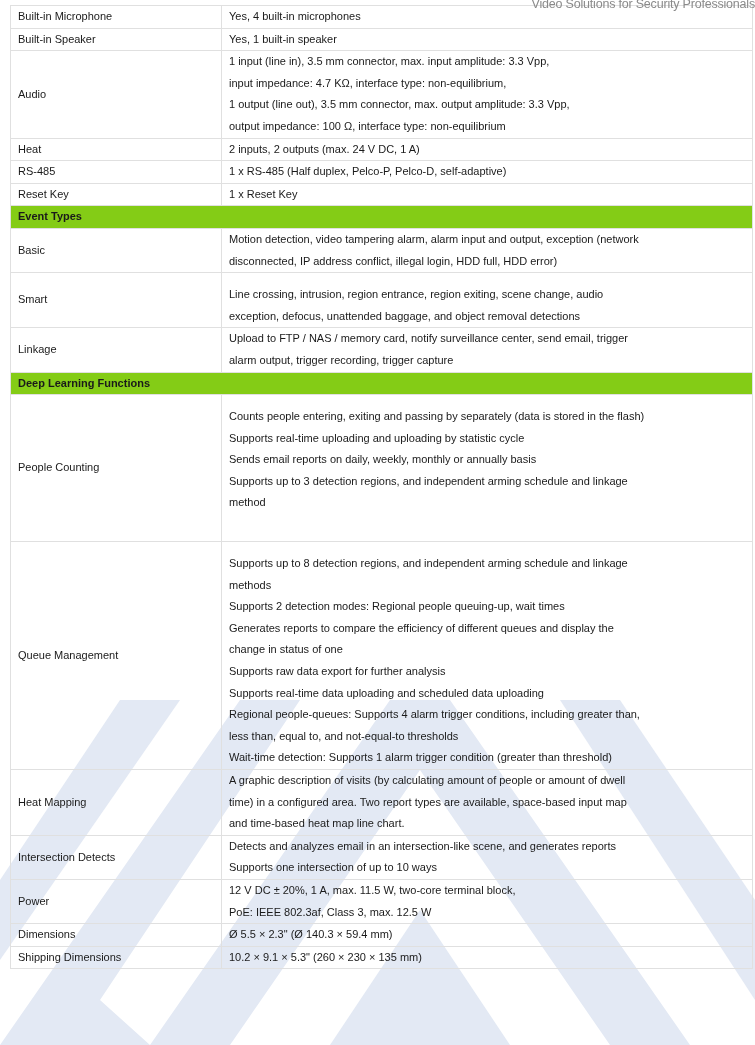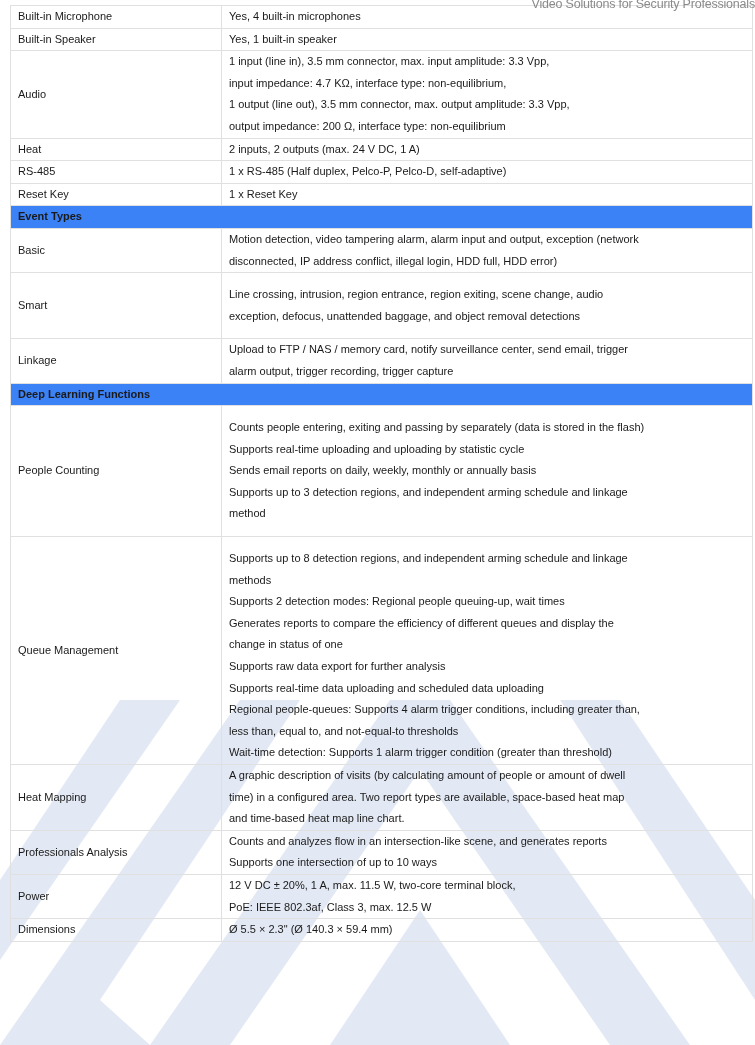--- a/index.html
+++ b/index.html
@@ -5,21 +5,21 @@
   html,body{margin:0;padding:0;}
   body{width:755px;height:1045px;background:#ffffff;position:relative;overflow:hidden;
        font-family:"Liberation Sans",sans-serif;color:#1a1a1a;}
   .watermark{position:absolute;left:0;top:0;width:755px;height:1045px;z-index:0;pointer-events:none;}
   .header-tag{position:absolute;top:-3px;right:0;font-size:12.5px;color:#8a8a8a;z-index:2;
               letter-spacing:-0.2px;white-space:nowrap;}
   table.spec{position:absolute;left:10px;top:5px;width:743px;border-collapse:collapse;z-index:1;
              font-size:11px;line-height:21.6px;}
   table.spec td{border:1px solid #e0e0e0;padding:0 7px;vertical-align:middle;background:transparent;}
   table.spec td.label{width:196px;}
-  table.spec tr.section td{background:#3b82f6;font-weight:bold;height:21px;margin-top:24px;}
+  table.spec tr.section td{background:#84cc16;font-weight:bold;height:21px;margin-top:24px;}
   .val-line{display:block;}
 </style>
 </head>
 <body>
 
 <svg class="watermark" viewBox="0 0 755 1045">
   <g fill="#e3e9f4">
     <polygon points="0,1045 240,700 300,700 100,1000 150,1045"></polygon>
     <polygon points="150,1045 390,700 450,700 690,1045 610,1045 420,770 230,1045"></polygon>
     <polygon points="330,1045 420,910 510,1045"></polygon>
@@ -43,21 +43,21 @@
         <td>
           <span class="val-line">Yes, 1 built-in speaker</span>
         </td>
       </tr>
       <tr>
         <td class="label">Audio</td>
         <td>
           <span class="val-line">1 input (line in), 3.5 mm connector, max. input amplitude: 3.3 Vpp,</span>
           <span class="val-line">input impedance: 4.7 KΩ, interface type: non-equilibrium,</span>
           <span class="val-line">1 output (line out), 3.5 mm connector, max. output amplitude: 3.3 Vpp,</span>
-          <span class="val-line">output impedance: 200 Ω, interface type: non-equilibrium</span>
+          <span class="val-line">output impedance: 100 Ω, interface type: non-equilibrium</span>
         </td>
       </tr>
       <tr>
         <td class="label">Heat</td>
         <td>
           <span class="val-line">2 inputs, 2 outputs (max. 24 V DC, 1 A)</span>
         </td>
       </tr>
       <tr>
         <td class="label">RS-485</td>
@@ -76,38 +76,38 @@
       </tr>
       <tr>
         <td class="label">Basic</td>
         <td>
           <span class="val-line">Motion detection, video tampering alarm, alarm input and output, exception (network</span>
           <span class="val-line">disconnected, IP address conflict, illegal login, HDD full, HDD error)</span>
         </td>
       </tr>
       <tr>
         <td class="label">Smart</td>
-        <td style="padding-top: 11px; padding-bottom: 11px;">
+        <td style="padding-top: 11px; ">
           <span class="val-line">Line crossing, intrusion, region entrance, region exiting, scene change, audio</span>
           <span class="val-line">exception, defocus, unattended baggage, and object removal detections</span>
         </td>
       </tr>
       <tr>
         <td class="label">Linkage</td>
         <td>
           <span class="val-line">Upload to FTP / NAS / memory card, notify surveillance center, send email, trigger</span>
           <span class="val-line">alarm output, trigger recording, trigger capture</span>
         </td>
       </tr>
       <tr class="section">
         <td colspan="2">Deep Learning Functions</td>
       </tr>
       <tr>
         <td class="label">People Counting</td>
-        <td style="padding-top: 11px; padding-bottom: 11px;">
+        <td style="padding-top: 11px; padding-bottom: 27px;">
           <span class="val-line">Counts people entering, exiting and passing by separately (data is stored in the flash)</span>
           <span class="val-line">Supports real-time uploading and uploading by statistic cycle</span>
           <span class="val-line">Sends email reports on daily, weekly, monthly or annually basis</span>
           <span class="val-line">Supports up to 3 detection regions, and independent arming schedule and linkage</span>
           <span class="val-line">method</span>
         </td>
       </tr>
       <tr>
         <td class="label">Queue Management</td>
         <td style="padding-top: 11px; ">
@@ -120,38 +120,44 @@
           <span class="val-line">Supports real-time data uploading and scheduled data uploading</span>
           <span class="val-line">Regional people-queues: Supports 4 alarm trigger conditions, including greater than,</span>
           <span class="val-line">less than, equal to, and not-equal-to thresholds</span>
           <span class="val-line">Wait-time detection: Supports 1 alarm trigger condition (greater than threshold)</span>
         </td>
       </tr>
       <tr>
         <td class="label">Heat Mapping</td>
         <td>
           <span class="val-line">A graphic description of visits (by calculating amount of people or amount of dwell</span>
-          <span class="val-line">time) in a configured area. Two report types are available, space-based heat map</span>
+          <span class="val-line">time) in a configured area. Two report types are available, space-based input map</span>
           <span class="val-line">and time-based heat map line chart.</span>
         </td>
       </tr>
       <tr>
-        <td class="label">Professionals Analysis</td>
+        <td class="label">Intersection Detects</td>
         <td>
-          <span class="val-line">Counts and analyzes flow in an intersection-like scene, and generates reports</span>
+          <span class="val-line">Detects and analyzes email in an intersection-like scene, and generates reports</span>
           <span class="val-line">Supports one intersection of up to 10 ways</span>
         </td>
       </tr>
       <tr>
         <td class="label">Power</td>
         <td>
           <span class="val-line">12 V DC ± 20%, 1 A, max. 11.5 W, two-core terminal block,</span>
           <span class="val-line">PoE: IEEE 802.3af, Class 3, max. 12.5 W</span>
         </td>
       </tr>
       <tr>
         <td class="label">Dimensions</td>
         <td>
           <span class="val-line">Ø 5.5 × 2.3" (Ø 140.3 × 59.4 mm)</span>
         </td>
       </tr>
+      <tr>
+        <td class="label">Shipping Dimensions</td>
+        <td>
+          <span class="val-line">10.2 × 9.1 × 5.3" (260 × 230 × 135 mm)</span>
+        </td>
+      </tr>
     </tbody>
 </table>
 
 </body></html>

